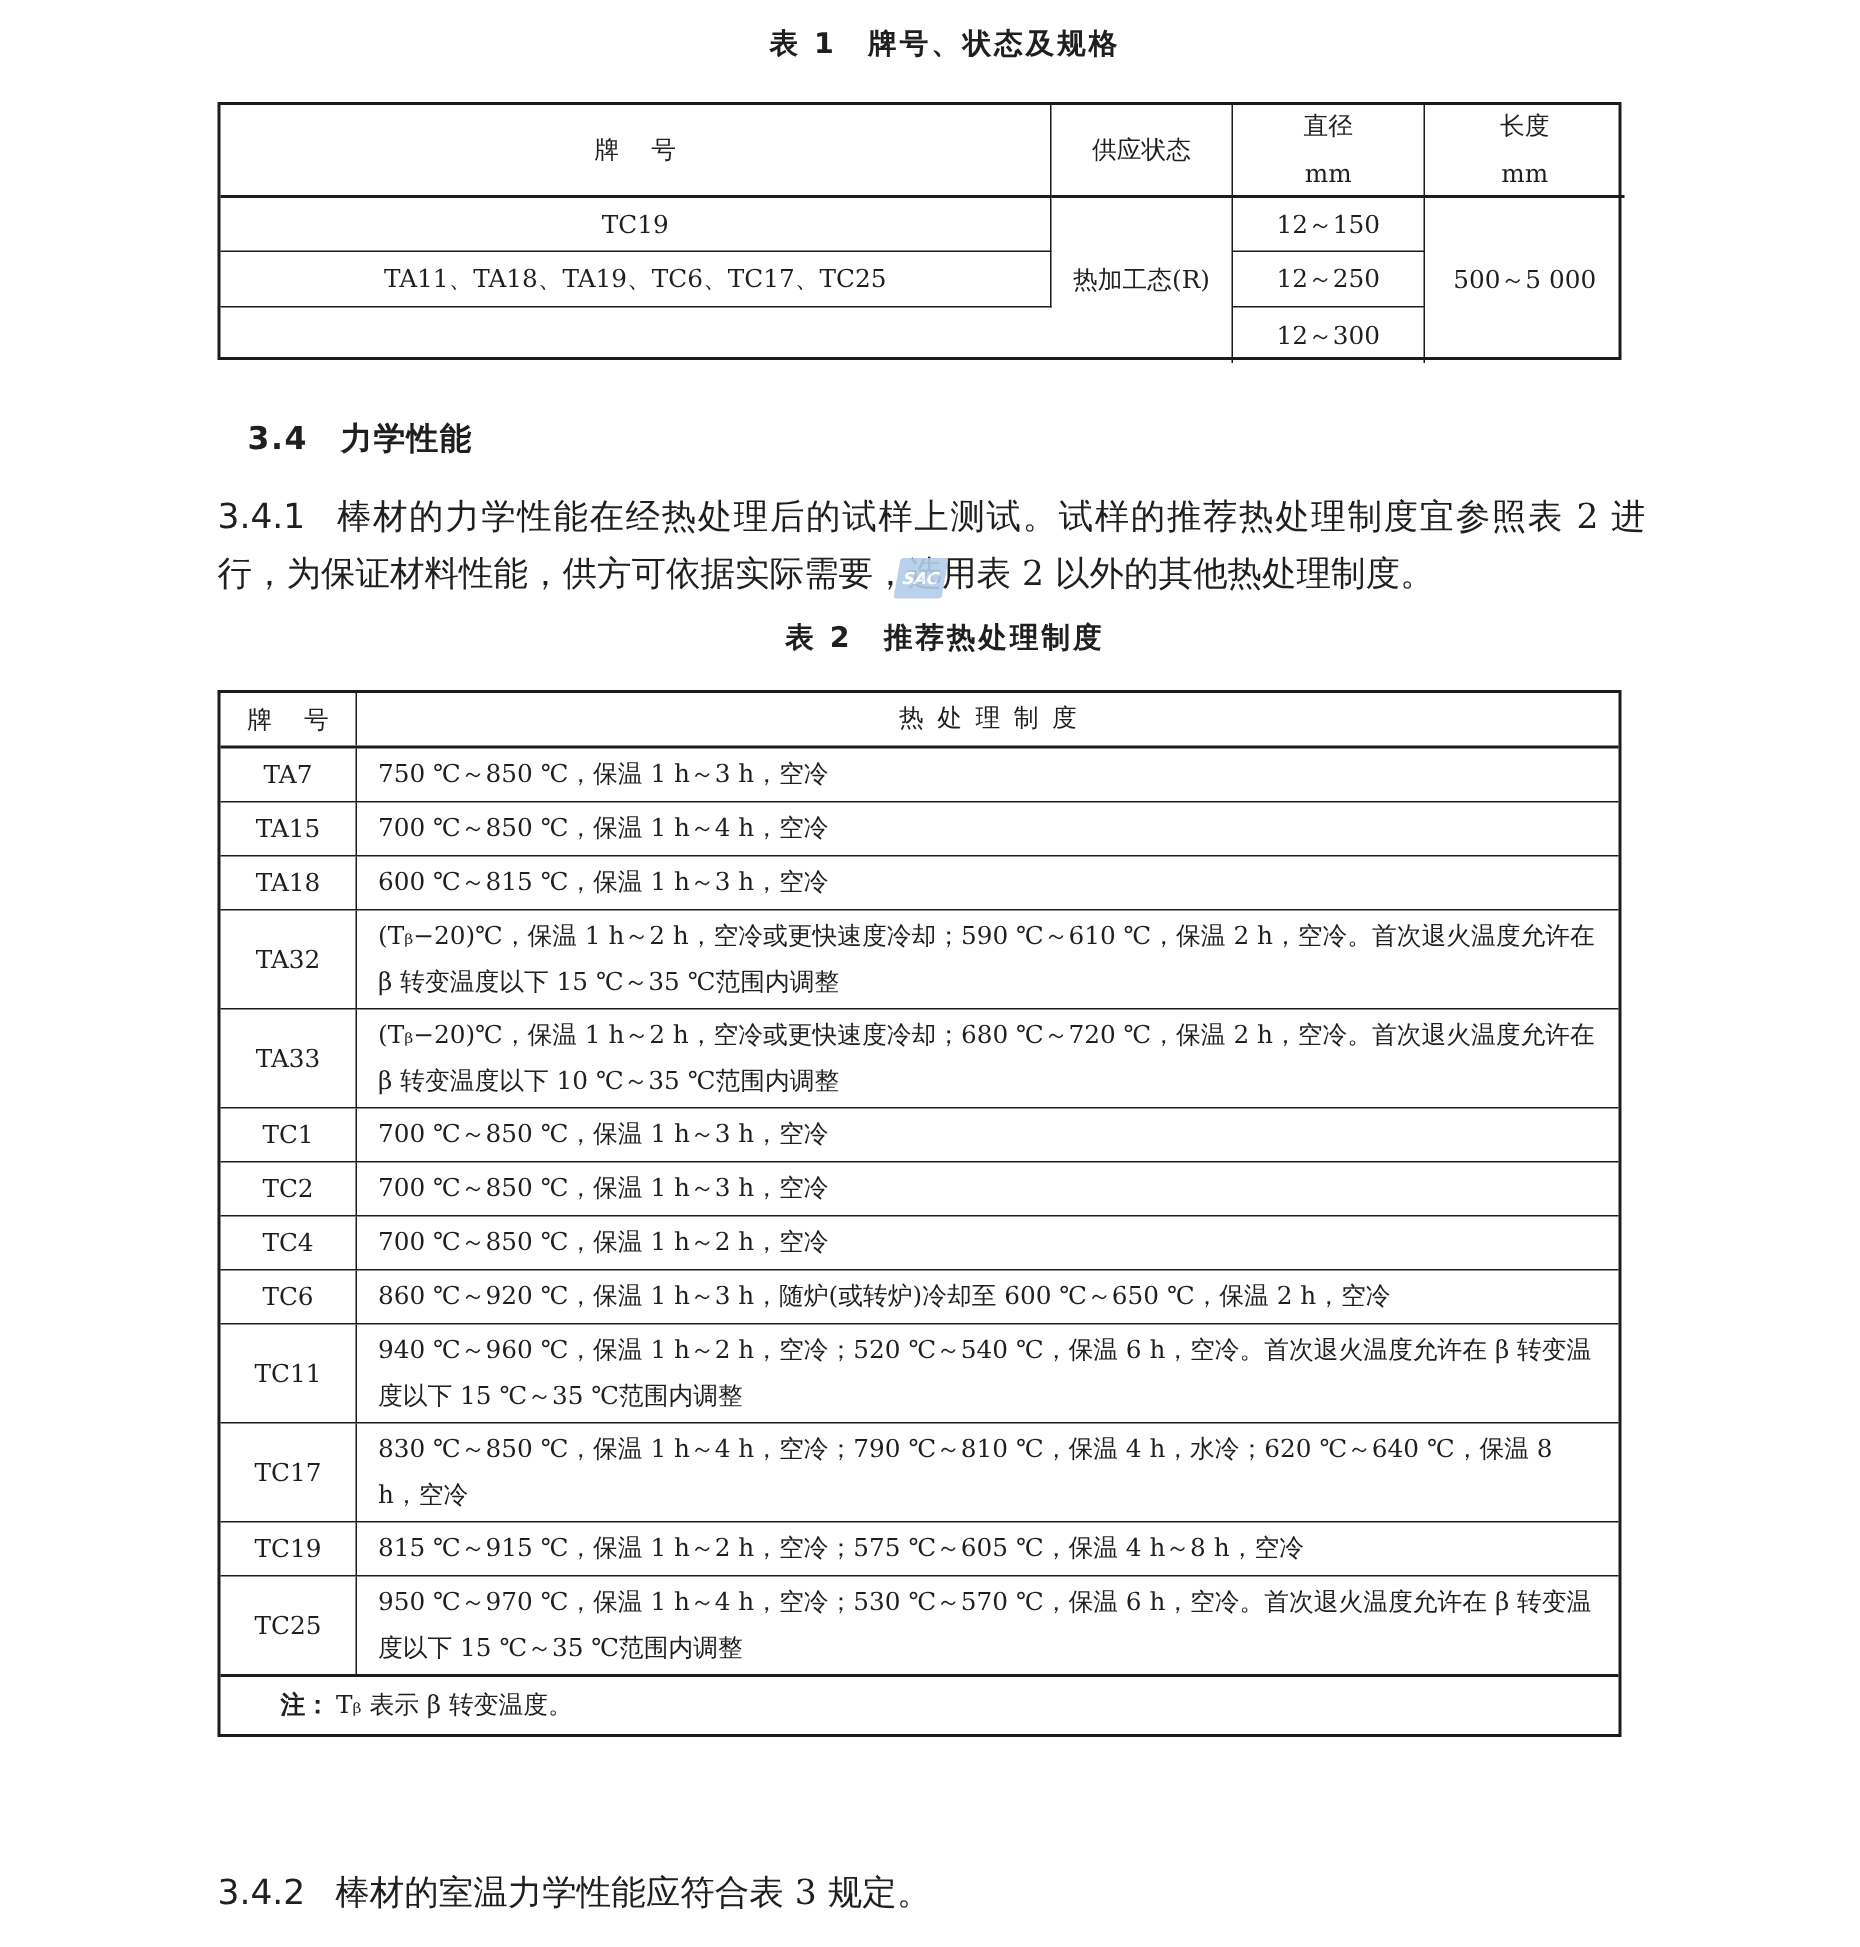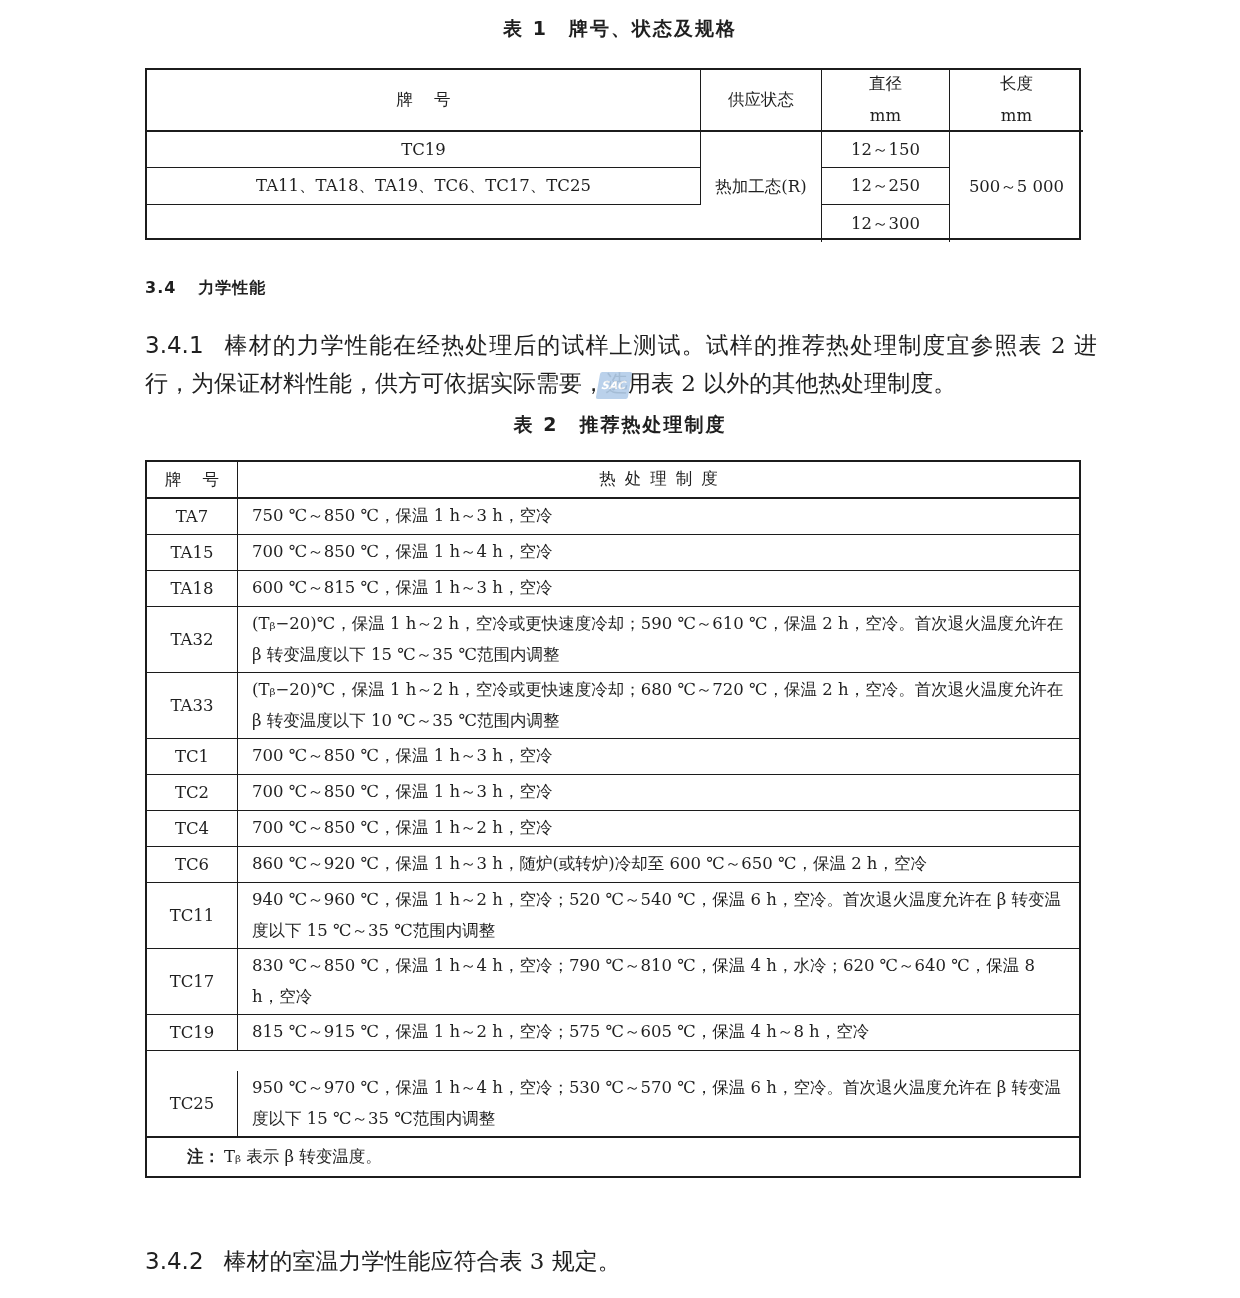--- a/index.html
+++ b/index.html
@@ -4,21 +4,21 @@
 <style>
   * { margin:0; padding:0; box-sizing:border-box; }
   html,body { width:1240px; height:1298px; }
   body {
     position:relative;
     background:#ffffff;
     color:#1f1f1f;
     font-family:"DejaVu Serif","Liberation Serif",serif;
     overflow:hidden;
   }
-  .heiti { font-family:"DejaVu Sans","Liberation Sans",sans-serif; font-weight:bold; }
+  .heiti { font-family:"DejaVu Sans","Liberation Sans",sans-serif; font-weight:bold;padding-left:20px; }
 
   
   .tbl-caption {
     position:absolute; left:0; width:1240px;
     text-align:center; font-size:19px; letter-spacing:2px;
   }
   #t1-caption { top:16px; }
   #t2-caption { top:412px;text-align:center; }
 
   
@@ -40,21 +40,21 @@
   .bb { border-bottom:1.4px solid #1c1c1c; }
   .bb-thick { border-bottom:2.5px solid #1c1c1c; }
   .stack { flex-direction:column; justify-content:center; gap:8px; }
   .sp2 { letter-spacing:8px; text-indent:8px; }
 
   .t1-state  { grid-column:2; grid-row:2 / span 3; }
   .t1-length { grid-column:4; grid-row:2 / span 3; }
 
   
   .clause { position:absolute; left:145px; font-size:23px; }
-  #h34 { top:278px; font-size:16px; letter-spacing:1px; }
+  #h34 { top:278px; font-size:21px; letter-spacing:1px; }
   #h34 .num { margin-right:22px; }
   #p341 { top:326px; width:952px; line-height:38px; text-align:justify; }
   #p342 { top:1246px;text-align:right; }
   .clause-num {
     font-family:"DejaVu Sans","Liberation Sans",sans-serif;
     margin-right:20px;
   }
 
   
   #watermark {
@@ -73,21 +73,21 @@
   
   #table2 {
     position:absolute; left:145px; top:460px;
     width:936px;
     border:2.5px solid #1c1c1c;
     background:#fff;
     font-size:16.5px;
   }
   .t2-row { display:flex; border-bottom:1.4px solid #1c1c1c; min-height:36px; }
   .t2-row.header { min-height:37px; border-bottom-width:2.5px; }
-  .t2-row.pre-note { border-bottom-width:2.2px;margin-top:20px; }
+  .t2-row.pre-note { border-bottom-width:2.2px; }
   .t2-grade {
     flex:0 0 91px; width:91px;
     border-right:1.4px solid #1c1c1c;
     display:flex; align-items:center; justify-content:center;
     text-align:center;
   }
   .t2-reg {
     flex:1; display:flex; align-items:center;
     padding:2px 14px; line-height:30.5px;
   }

